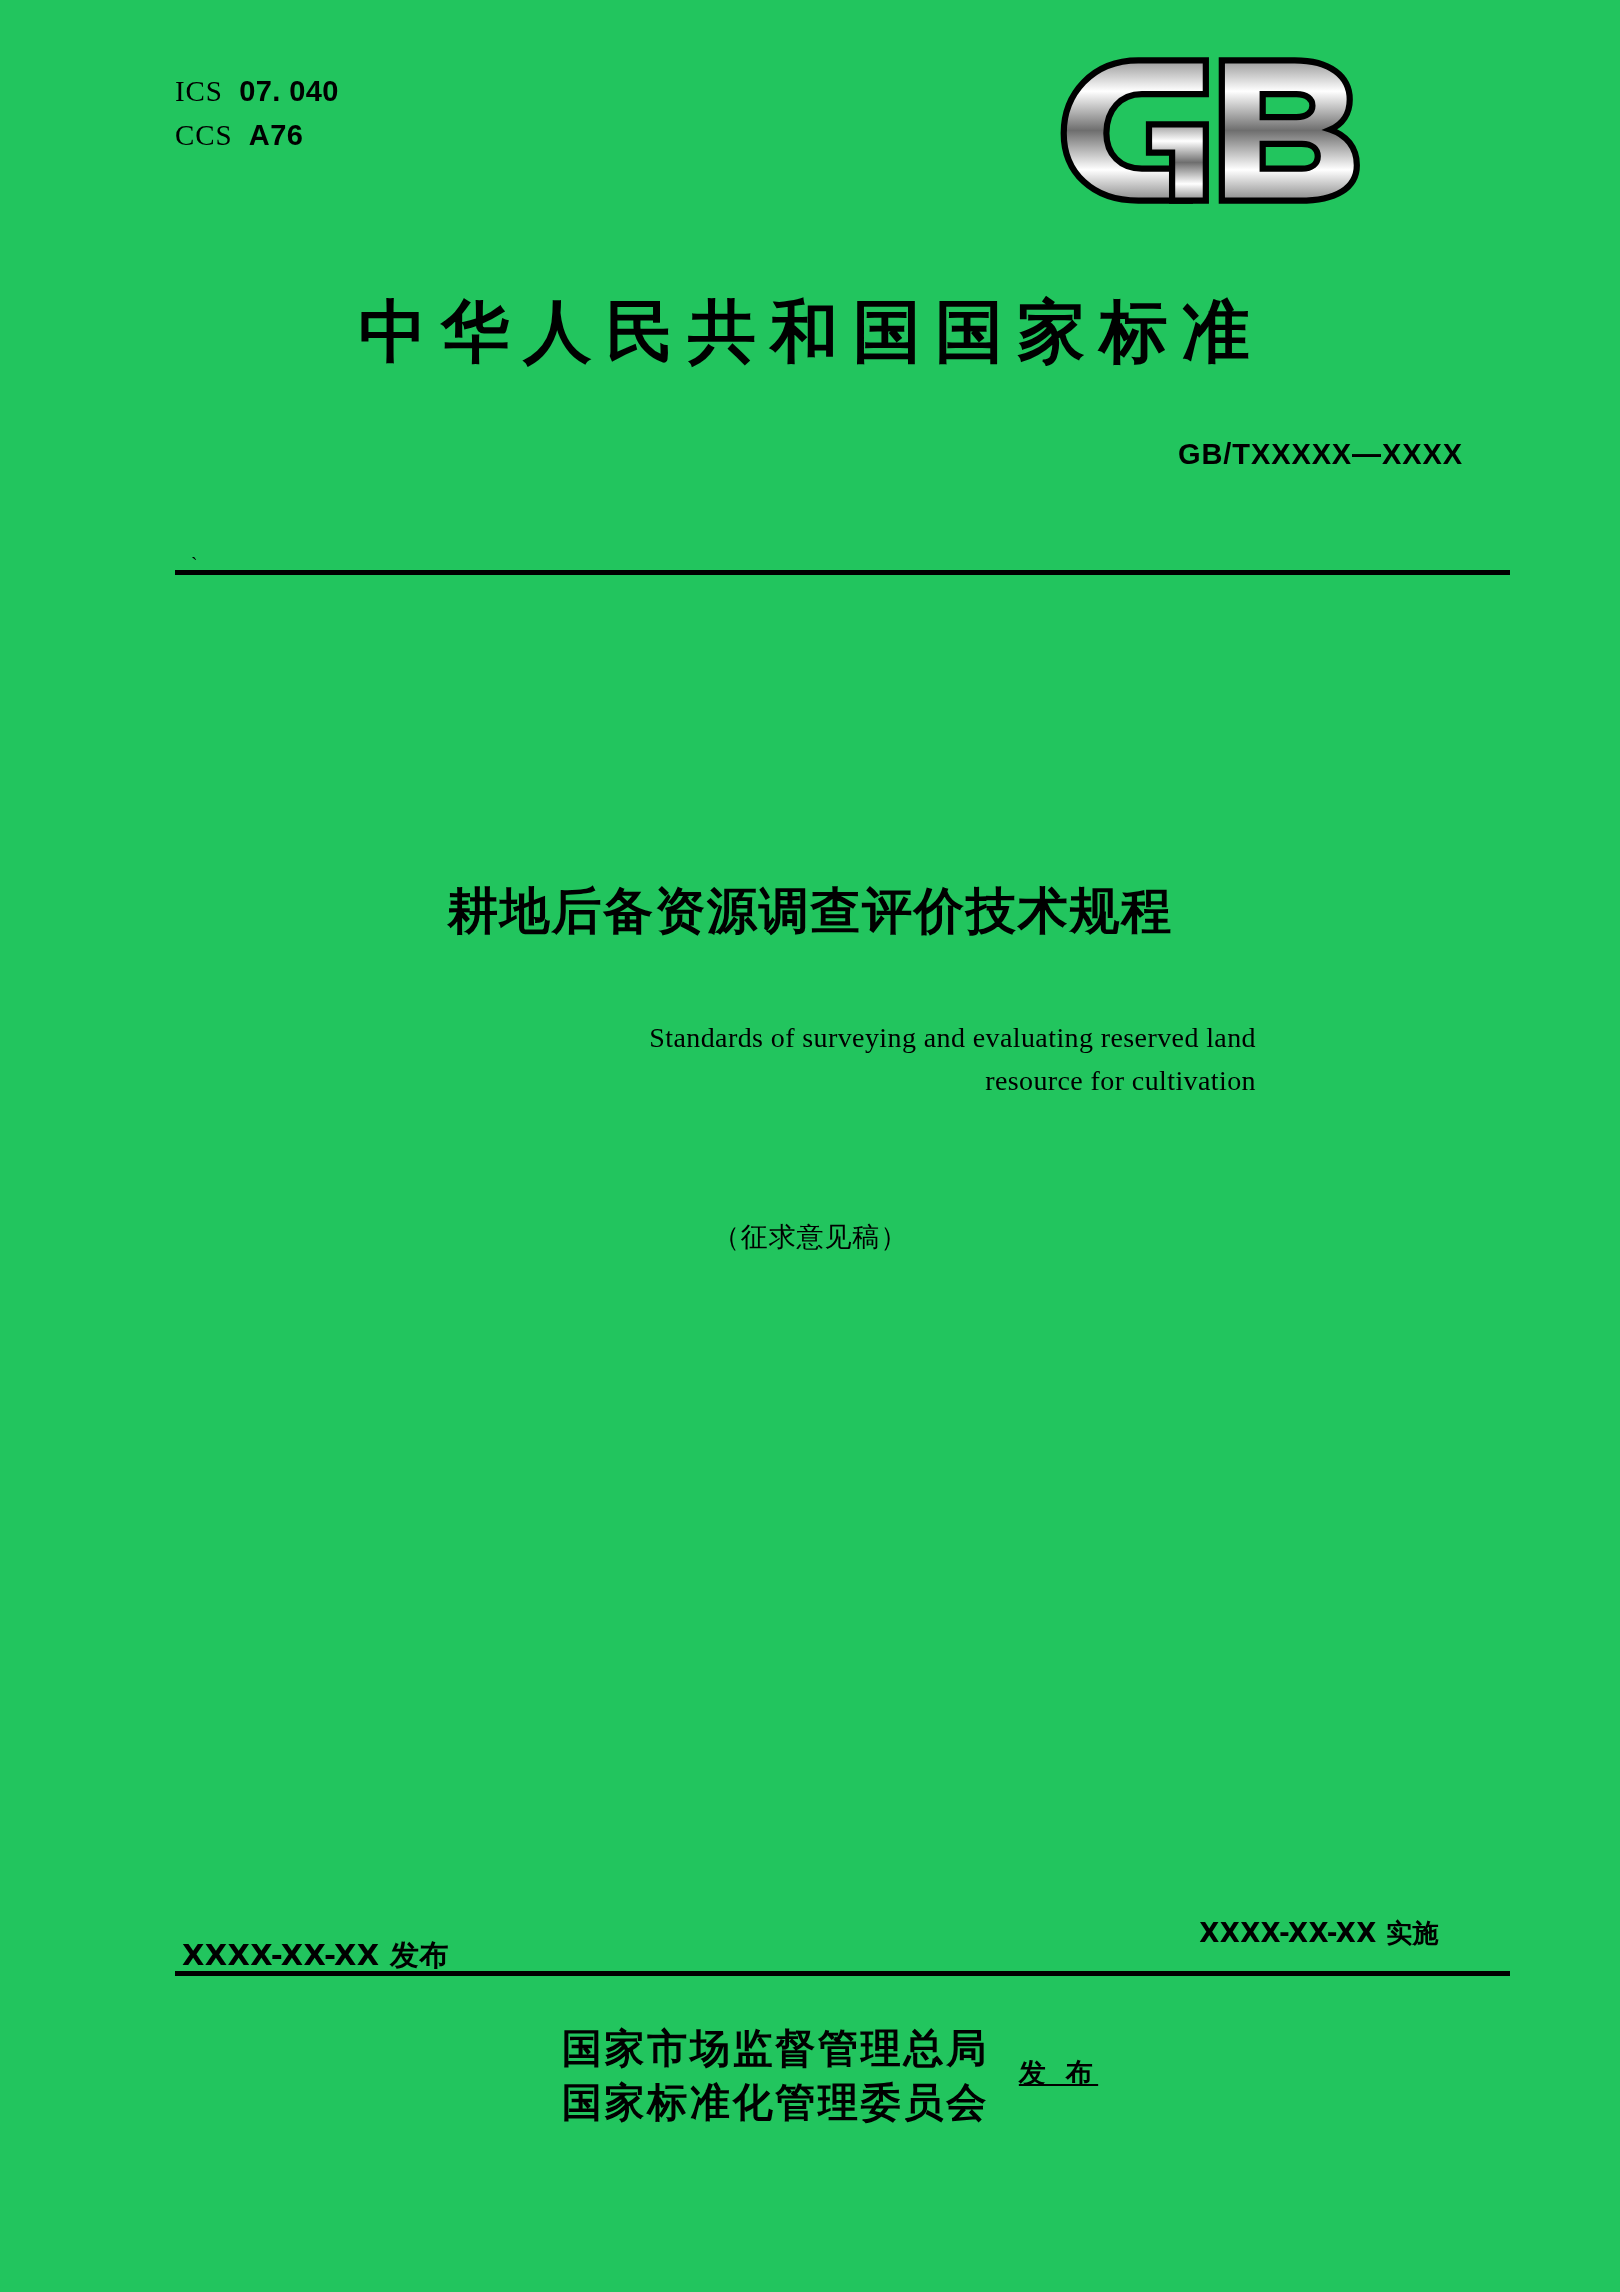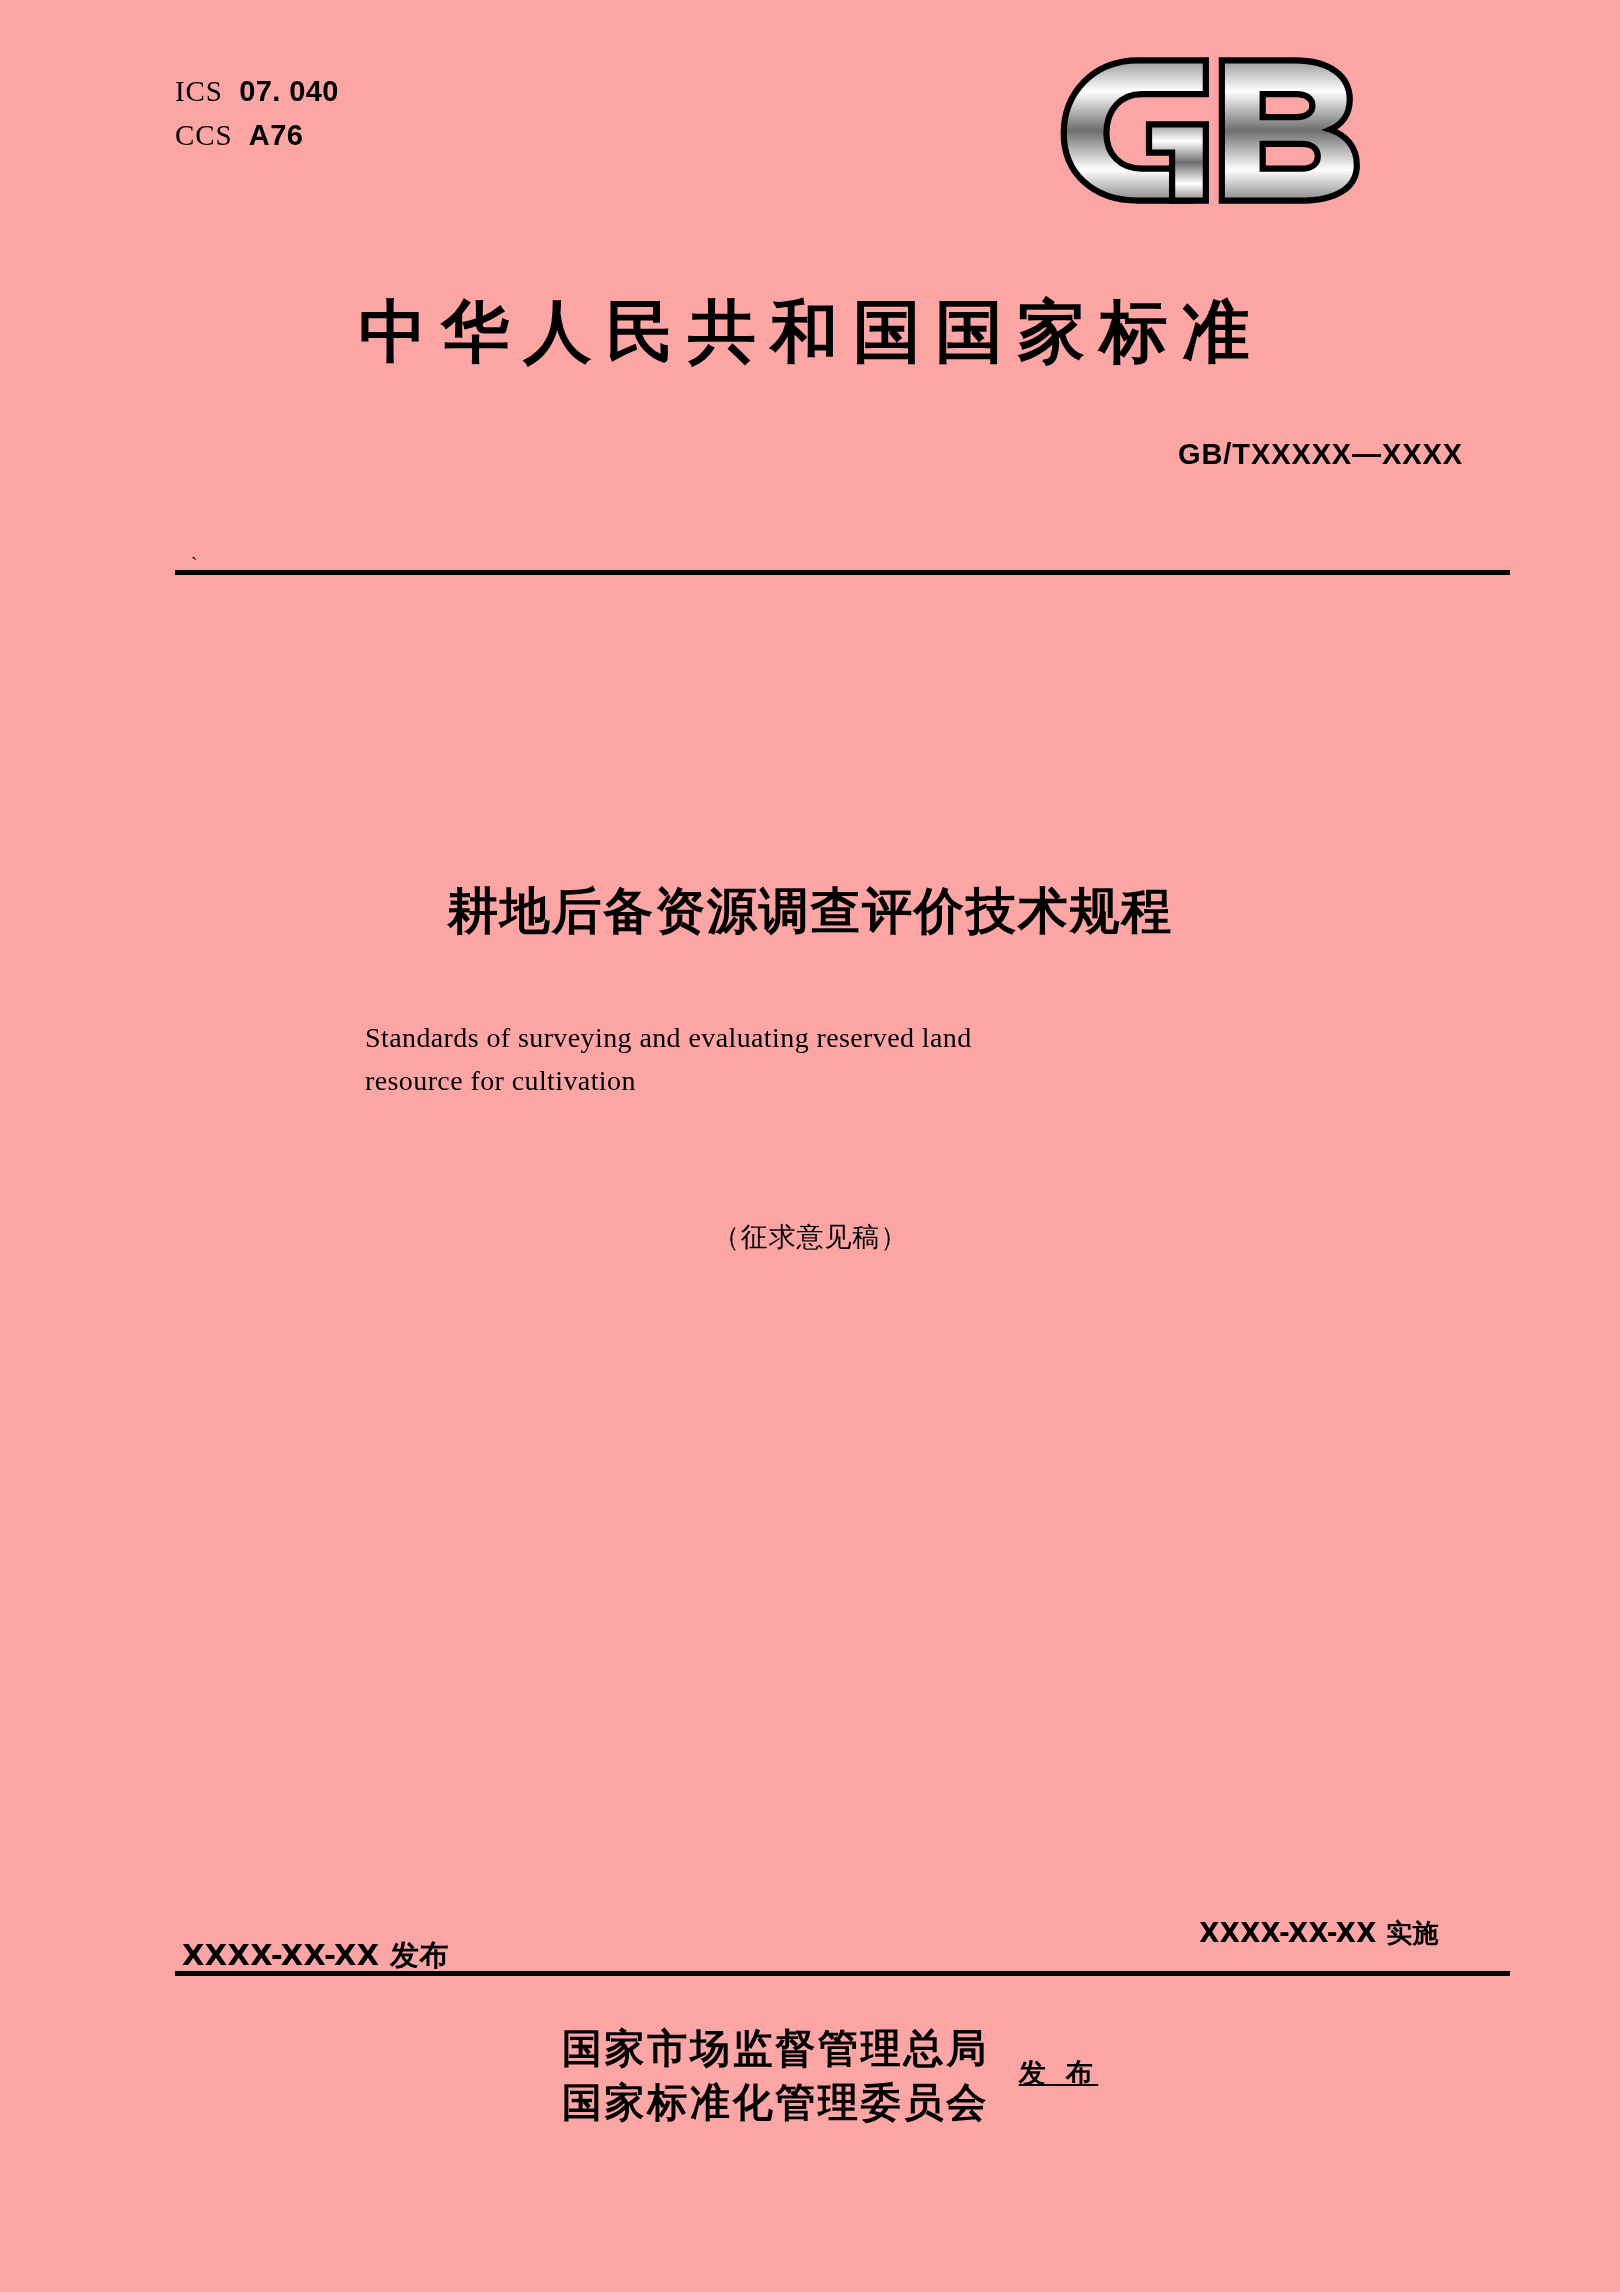--- a/index.html
+++ b/index.html
@@ -9,21 +9,21 @@
   }
   body {
     font-family: "Liberation Serif", serif;
     color: #000000;
   }
   .page {
     position: relative;
     width: 1621px;
     height: 2293px;
     margin: 0 auto;
-    background: #fca5a5;
+    background: #22c55e;
     overflow: hidden;
   }
 
   
   .ics-block {
     position: absolute;
     left: 175px;
     top: 70px;
     font-family: "Liberation Serif", serif;
     font-size: 29px;
@@ -105,21 +105,21 @@
     font-weight: 700;
     font-size: 50px;
     letter-spacing: 1.8px;
   }
   .doc-title-en {
     position: absolute;
     left: 50%;
     transform: translateX(-50%);
     top: 1016px;
     width: 891px;
-    text-align: left;
+    text-align: right;
     font-family: "Liberation Serif", serif;
     font-size: 28px;
     line-height: 1.55;
     letter-spacing: 0.4px;
   }
   .doc-status {
     position: absolute;
     left: 0;
     right: 0;
     top: 1219px;

